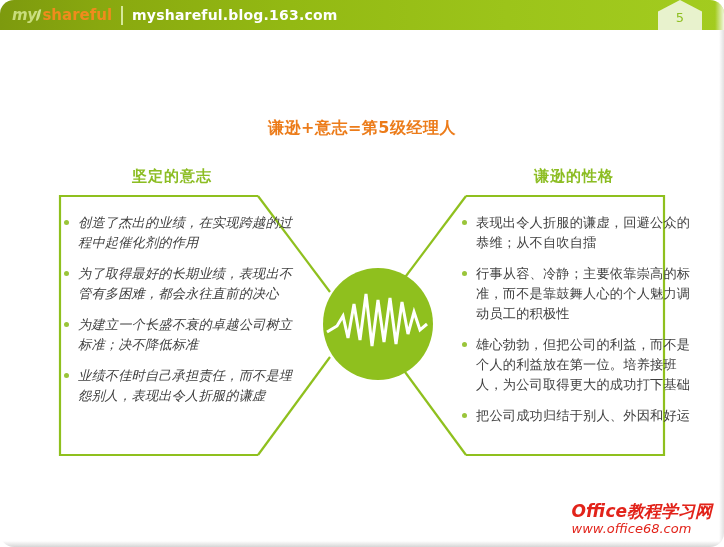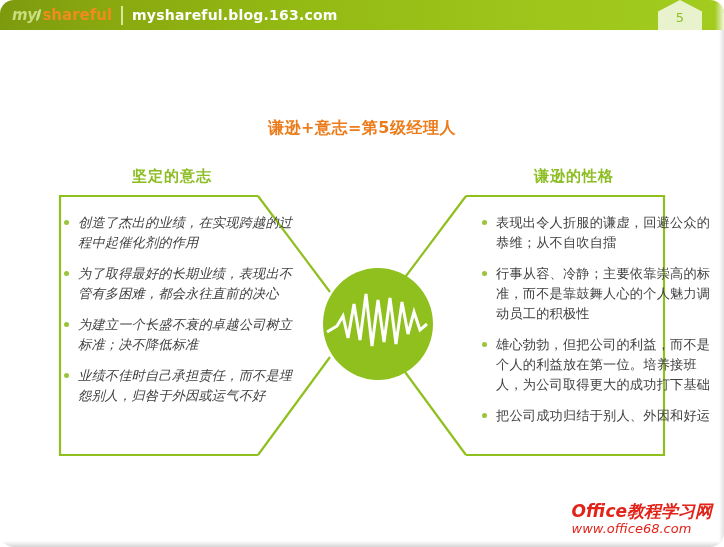--- a/index.html
+++ b/index.html
@@ -205,21 +205,21 @@
     left: 0; top: 0;
   }
 
   
   .bullet-col {
     position: absolute;
     top: 213px;
     width: 236px;
   }
   #col-left  { left: 64px; font-style: italic; }
-  #col-right { left: 482px; }
+  #col-right { left: 462px; }
 
   .bullet-item {
     display: flex;
     align-items: flex-start;
     margin-bottom: 11px;
   }
   .bullet-dot {
     flex: 0 0 auto;
     width: 5px; height: 5px;
     border-radius: 50%;
@@ -321,21 +321,21 @@
     <div class="bullet-item">
       <span class="bullet-dot"></span>
       <span class="bullet-text">为了取得最好的长期业绩，表现出不管有多困难，都会永往直前的决心</span>
     </div>
     <div class="bullet-item">
       <span class="bullet-dot"></span>
       <span class="bullet-text">为建立一个长盛不衰的卓越公司树立标准；决不降低标准</span>
     </div>
     <div class="bullet-item">
       <span class="bullet-dot"></span>
-      <span class="bullet-text">业绩不佳时自己承担责任，而不是埋怨别人，归咎于外因或运气不好</span>
+      <span class="bullet-text">业绩不佳时自己承担责任，而不是埋怨别人，表现出令人折服的谦虚</span>
     </div>
   </div>
 
   <div id="col-right" class="bullet-col">
     <div class="bullet-item">
       <span class="bullet-dot"></span>
       <span class="bullet-text">表现出令人折服的谦虚，回避公众的恭维；从不自吹自擂</span>
     </div>
     <div class="bullet-item">
       <span class="bullet-dot"></span>

